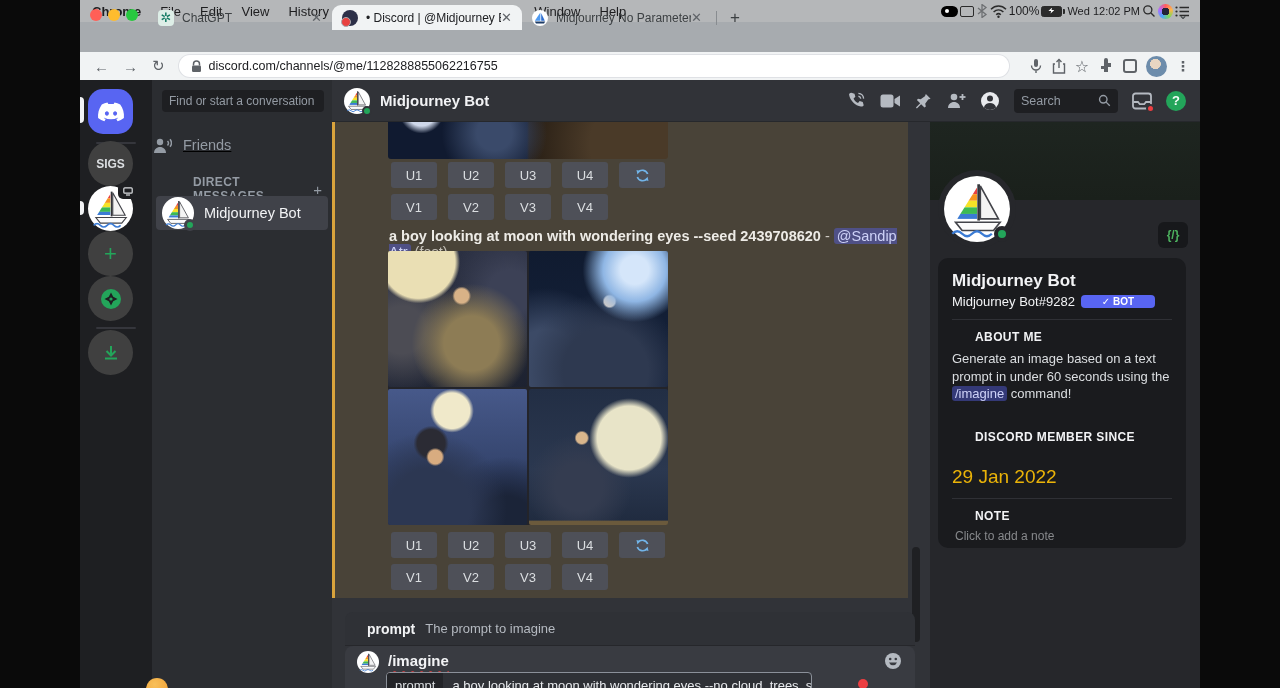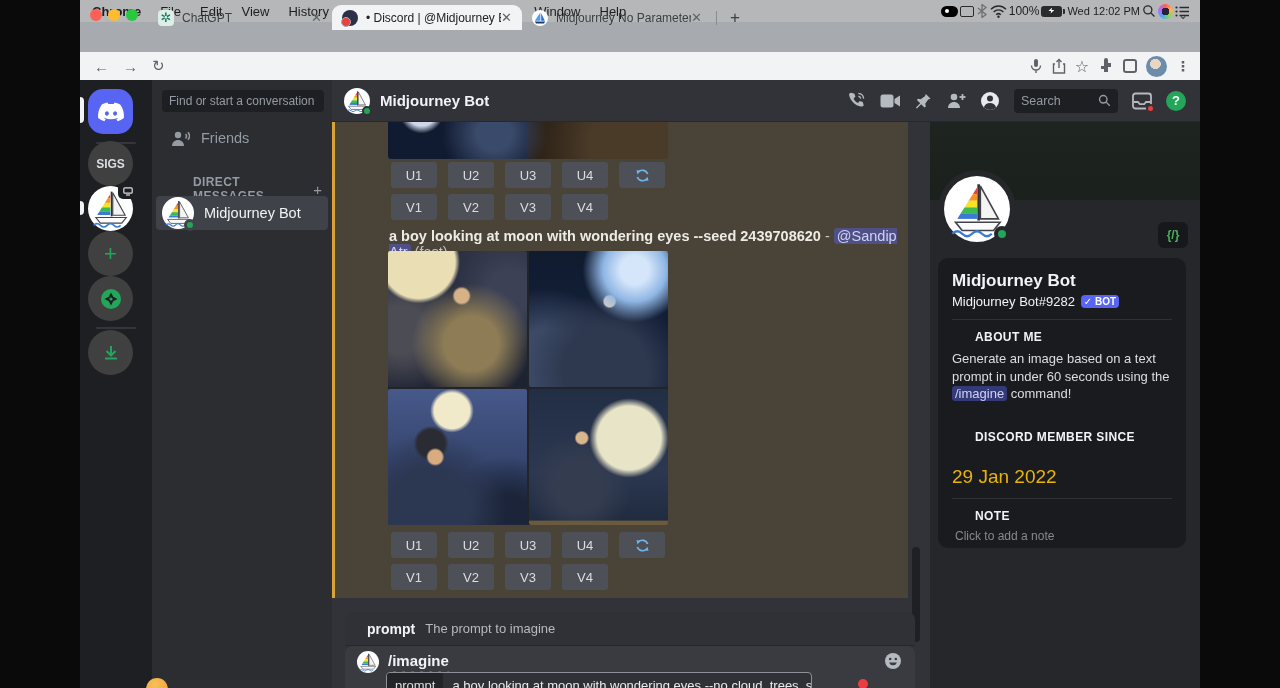--- a/index.html
+++ b/index.html
@@ -67,21 +67,21 @@
 
   
   .ac-pop { left:345px; top:612px; width:570px; height:34px; background:#2f3136; border-radius:8px 8px 0 0; border-bottom:1px solid #26272b; display:flex; align-items:center; }
   .composer { left:345px; top:646px; width:570px; height:42px; background:#393b41; border-radius:8px 8px 0 0; }
   .opt-field { left:386px; top:672px; width:426px; height:26px; border:1px solid #8b9099; border-radius:4px; background:#2f3136; display:flex; align-items:center; overflow:hidden; }
   .opt-chip { background:#232428; color:#dbdee1; font-size:13px; padding:3px 8px; height:100%; display:flex; align-items:center; }
 
   
   .pcard { left:938px; top:258px; width:248px; height:290px; background:#1a1b1e; border-radius:10px; padding:13px 14px; color:#dbdee1; }
   .pcard .divider { height:1px; background:#2f3035; margin:10px 0; }
-  .bot-badge { background:#5865f2; color:#fff; font-size:10px; font-weight:bold; border-radius:4px; padding:1px 3px; margin-left:6px; }
+  .bot-badge { background:#5865f2; color:#fff; font-size:10px; font-weight:bold; border-radius:4px; padding:1px 21px; margin-left:6px; }
   .link { color:#00a8fc; font-size:13px; word-break:break-all; line-height:1.35; }
 
   svg.ic { display:block; }
 </style>
 </head>
 <body>
 
 <svg width="0" height="0" style="position:absolute">
   <defs>
     <clipPath id="sailclip">
@@ -187,20 +187,27 @@
     <span class="close">✕</span>
   </div>
   <div class="abs tab-sep" style="left:716px;"></div>
   <div class="abs newtab" style="left:730px;">+</div>
   <div class="abs tab-chev" style="left:1178px;">⌄</div>
 
   <div class="abs toolbar">
     <span class="nav-ic">←</span>
     <span class="nav-ic">→</span>
     <span class="nav-ic">↻</span>
+    <div class="omnibox">
+      <svg class="ic" style="margin:0 7px 0 12px;" width="11" height="13" viewBox="0 0 11 13">
+          <path d="M2.5 5.5 V4 a3 3 0 0 1 6 0 v1.5" fill="none" stroke="#5f6368" stroke-width="1.5"></path>
+          <rect x="1" y="5.5" width="9" height="6.5" rx="1.2" fill="#5f6368"></rect>
+        </svg>
+      <span>discord.com/channels/@me/1128288855062216755</span>
+    </div>
     <span class="tb-right">
       <svg class="ic" width="14" height="16" viewBox="0 0 14 16">
           <rect x="5" y="1" width="4" height="8" rx="2" fill="#5f6368"></rect>
           <path d="M2.5 7.5 a4.5 4.5 0 0 0 9 0" fill="none" stroke="#5f6368" stroke-width="1.4"></path>
           <line x1="7" y1="12.5" x2="7" y2="15" stroke="#5f6368" stroke-width="1.4"></line>
         </svg>
       <svg class="ic" width="14" height="16" viewBox="0 0 14 16">
           <path d="M3 6 H1.5 V15 H12.5 V6 H11" fill="none" stroke="#5f6368" stroke-width="1.4"></path>
           <line x1="7" y1="1.5" x2="7" y2="10" stroke="#5f6368" stroke-width="1.4"></line>
           <polyline points="4.5,4 7,1.5 9.5,4" fill="none" stroke="#5f6368" stroke-width="1.4"></polyline>
@@ -255,21 +262,21 @@
     <svg class="ic" width="18" height="18" viewBox="0 0 18 18">
         <line x1="9" y1="2" x2="9" y2="11" stroke="#23a55a" stroke-width="2"></line>
         <polyline points="4.5,7 9,11.5 13.5,7" fill="none" stroke="#23a55a" stroke-width="2"></polyline>
         <path d="M3 14.5 h12" stroke="#23a55a" stroke-width="2"></path>
       </svg>
   </div>
 
   <div class="abs" style="left:162px; top:90px; width:162px; height:22px; background:#1e1f22; border-radius:4px; display:flex; align-items:center; padding-left:7px; font-size:12px; color:#949ba4;">
     <span>Find or start a conversation</span>
   </div>
-  <div class="abs" style="left:158px; top:130px; width:168px; height:30px; display:flex; border-radius:4px;">
+  <div class="abs" style="left:140px; top:130px; width:168px; height:30px; display:flex; align-items:center; border-radius:4px;text-decoration:underline;">
     <svg class="ic" style="margin-left:12px;" width="20" height="17" viewBox="0 0 20 17">
         <circle cx="8" cy="5" r="3.2" fill="#949ba4"></circle>
         <path d="M2 16 c0-3.6 2.7-6 6-6 s6 2.4 6 6 Z" fill="#949ba4"></path>
         <path d="M15.5 4 q2 2.2 0 4.4 M18 2.2 q3 3.8 0 7.6" fill="none" stroke="#949ba4" stroke-width="1.5"></path>
       </svg>
     <span style="margin-left:11px; font-size:14.5px; font-weight:500; color:#949ba4;">Friends</span>
   </div>
   <div class="abs" style="left:170px; top:175px; width:152px; display:flex; align-items:center;">
     <span class="sect-label">DIRECT MESSAGES</span>
     <span style="margin-left:auto; color:#949ba4; font-size:15px;">+</span>

